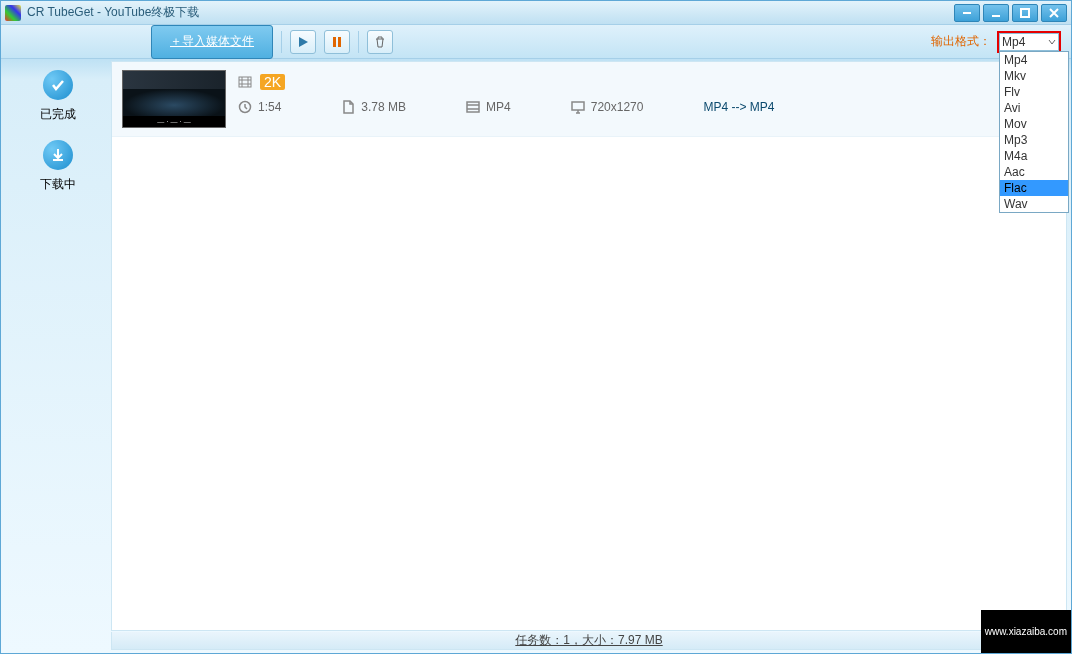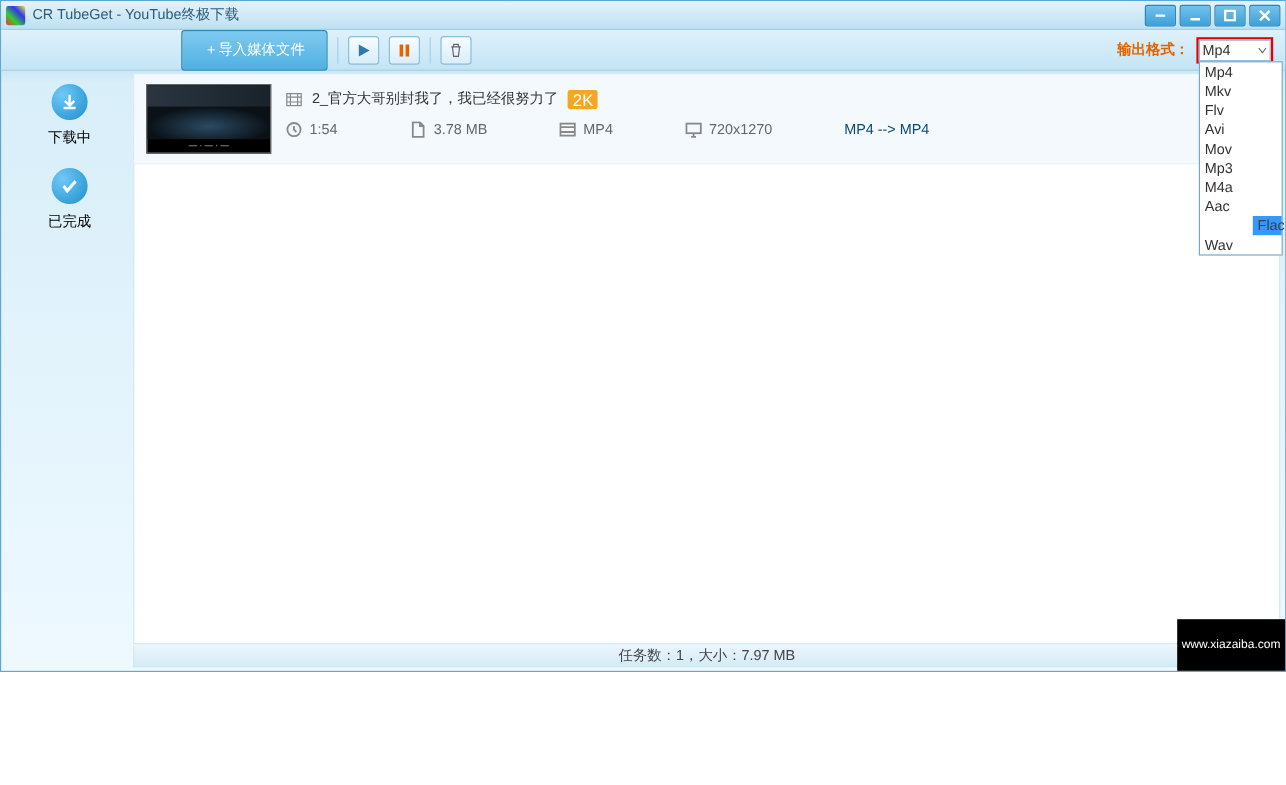--- a/index.html
+++ b/index.html
@@ -1,40 +1,40 @@
 <!DOCTYPE html>
 <html><head>
 <meta charset="utf-8">
 <style>
 *{box-sizing:border-box;margin:0;padding:0;font-family:"Microsoft YaHei",Tahoma,Arial,sans-serif;font-size:12px;}
 body{width:1072px;height:654px;overflow:hidden;position:relative;}
 
 
-.window{width:1072px;height:560px;border:1px solid #5ea8d6;background:linear-gradient(180deg,#cfe9f7 0%,#a6d5ef 6%,#d8eef9 12%,#eef9ff 100%);position:relative;}
+.window{width:1072px;height:654px;border:1px solid #5ea8d6;background:linear-gradient(180deg,#cfe9f7 0%,#a6d5ef 6%,#d8eef9 12%,#eef9ff 100%);position:relative;}
 .titlebar{height:24px;display:flex;align-items:center;padding:0 4px;background:linear-gradient(180deg,#e3f3fb 0%,#bfe0f2 100%);border-bottom:1px solid #a5cfe8;}
 .tb-icon{width:16px;height:16px;margin-right:6px;display:inline-block;background:linear-gradient(45deg,#e33,#3c3,#33e,#ee3);border-radius:2px;}
 .tb-title{color:#2a5d7a;flex:1;}
 .tb-btns{display:flex;gap:3px;}
 .tb-btn{width:26px;height:18px;background:linear-gradient(180deg,#74c2ec 0%,#3da1d8 100%);border:1px solid #2f86b8;border-radius:2px;display:flex;align-items:center;justify-content:center;}
 .tb-btn svg{width:10px;height:10px;stroke:#fff;stroke-width:2;fill:none;}
 
 
 .toolbar{height:34px;display:flex;align-items:center;padding:0 10px 0 150px;background:linear-gradient(180deg,#dff1fb 0%,#c3e4f5 100%);border-bottom:1px solid #a5cfe8;position:relative;}
-.import-btn{height:24px;padding:16px 18px;background:linear-gradient(180deg,#7fcaf0 0%,#4fb0e1 100%);border:1px solid #2f86b8;border-radius:3px;color:#fff;display:flex;align-items:center;cursor:pointer;}
+.import-btn{height:24px;padding:16px 18px;background:linear-gradient(180deg,#7fcaf0 0%,#4fb0e1 100%);border:1px solid #2f86b8;border-radius:3px;color:#fff;display:flex;align-items:center;cursor:pointer;text-decoration:underline;}
 .ctrl-btn{width:26px;height:24px;margin-left:8px;background:linear-gradient(180deg,#f7fcff 0%,#d8eef9 100%);border:1px solid #8fbfd9;border-radius:3px;display:flex;align-items:center;justify-content:center;cursor:pointer;}
 .ctrl-btn svg{width:12px;height:12px;}
 .ctrl-sep{width:1px;height:22px;background:#a5cfe8;margin-left:8px;}
-.out-label{margin-left:auto;color:#e06500;font-weight:bold;}
+.out-label{margin-left:auto;color:#e06500;font-weight:normal;}
 .format-wrap{position:relative;margin-left:6px;border:2px solid #e60000;padding:0;}
 .format-select{display:flex;align-items:center;width:60px;height:18px;background:#fff;border:1px solid #8fbfd9;padding:0 2px;cursor:pointer;}
 .format-select span{flex:1;color:#333;}
 .format-select svg{width:8px;height:8px;}
 .format-dd{position:absolute;top:18px;left:0;width:70px;background:#fff;border:1px solid #7aa8c4;z-index:10;}
 .format-dd div{padding:1px 4px;color:#333;cursor:pointer;}
-.format-dd div.hi{background:#3399ff;color:#404040;margin-left:44px;}
+.format-dd div.hi{background:#3399ff;color:#000000;}
 
 
 .sidebar{position:absolute;left:4px;top:60px;width:106px;}
 .side-item{height:70px;display:flex;flex-direction:column;align-items:center;justify-content:center;gap:6px;cursor:pointer;}
 .side-item.active{background:#fff;border:1px solid #cde6f3;border-right:none;border-radius:4px 0 0 4px;}
 .side-icon{width:30px;height:30px;border-radius:50%;background:radial-gradient(circle at 30% 30%,#6fc9f5,#1d8ecf);display:flex;align-items:center;justify-content:center;}
 .side-icon.globe{background:radial-gradient(circle at 30% 30%,#6fe08a,#1d9e4f);}
 .side-icon svg{width:16px;height:16px;fill:#fff;}
 
 
@@ -47,21 +47,21 @@
 .row-title svg{width:14px;height:14px;stroke:#888;fill:none;}
 .badge{background:#f5a623;color:#fff;padding:0 4px;border-radius:2px;font-size:14px;}
 .row-meta{display:flex;align-items:center;gap:60px;color:#666;}
 .row-meta .cell{display:flex;align-items:center;gap:6px;}
 .row-meta svg{width:14px;height:14px;stroke:#888;fill:none;stroke-width:1.5;}
 .conv{color:#0c4a6e;}
 .play-btn{position:absolute;right:10px;top:18px;width:24px;height:22px;background:linear-gradient(180deg,#7fcaf0,#4fb0e1);border:1px solid #2f86b8;border-radius:3px;display:flex;align-items:center;justify-content:center;cursor:pointer;}
 .play-btn svg{width:10px;height:10px;fill:#fff;}
 
 
-.statusbar{position:absolute;left:110px;right:4px;bottom:3px;height:18px;background:linear-gradient(180deg,#eaf5fc,#d5ebf7);border:1px solid #cde6f3;border-top:none;display:flex;justify-content:center;color:#444;}
+.statusbar{position:absolute;left:110px;right:4px;bottom:3px;height:18px;background:linear-gradient(180deg,#eaf5fc,#d5ebf7);border:1px solid #cde6f3;border-top:none;display:flex;justify-content:center;color:#444;text-decoration:underline;}
 
 
 .watermark{position:absolute;right:0;bottom:0;z-index:5;}
 .wm-badge{background:#000;color:#fff;font-weight:bold;font-size:28px;padding:0 6px;border:2px solid #fff;letter-spacing:-2px;}
 .wm-url{background:#000;color:#fff;font-size:10px;text-align:right;padding:16px 4px;}
 
 
 .bg-sky{position:absolute;left:4px;right:4px;top:58px;bottom:4px;background:linear-gradient(180deg,#e7f4fc 0%,#d2ebf8 40%,#c4e3f6 100%);z-index:-1;}
 .cloud{position:absolute;background:rgba(255,255,255,.5);border-radius:50%;filter:blur(2px);}
 </style>
@@ -142,49 +142,48 @@
           <div class="hi">Flac</div>
           <div>Wav</div>
         </div>
     </div>
   </div>
 
   <div class="sidebar">
     <div class="side-item">
       <div class="side-icon">
           <svg viewBox="0 0 16 16">
-            <path d="M8 2v8M4 7l4 4 4-4M3 13h10" stroke="#fff" stroke-width="2" fill="none"></path>
-          </svg>
-        </div>
-      <span>下载中</span>
+            <path d="M3 8l3 4 7-8" stroke="#fff" stroke-width="2.5" fill="none"></path>
+          </svg>
+        </div>
+      <span>已完成</span>
     </div>
     <div class="side-item">
       <div class="side-icon">
           <svg viewBox="0 0 16 16">
-            <path d="M3 8l3 4 7-8" stroke="#fff" stroke-width="2.5" fill="none"></path>
-          </svg>
-        </div>
-      <span>已完成</span>
+            <path d="M8 2v8M4 7l4 4 4-4M3 13h10" stroke="#fff" stroke-width="2" fill="none"></path>
+          </svg>
+        </div>
+      <span>下载中</span>
     </div>
   </div>
 
   <div class="content">
     <div class="row">
       <div class="thumb">
         <div class="thumb-bar"></div>
         <div style="flex:1;width:100%;background:radial-gradient(ellipse at 50% 60%,#2b4a63 0%,#0a1218 70%);"></div>
         <div style="color:#ccc;font-size:7px;padding:1px 0;">— · — · —</div>
       </div>
       <div class="row-main">
         <div class="row-title">
           <svg viewBox="0 0 14 14">
               <rect x="1" y="2" width="12" height="10" stroke-width="1"></rect>
               <path d="M1 5h12M1 9h12M4 2v10M10 2v10"></path>
             </svg>
-          <span>2_官方大哥别封我了，我已经很努力了</span>
           <span class="badge">2K</span>
         </div>
         <div class="row-meta">
           <div class="cell">
             <svg viewBox="0 0 14 14">
                 <circle cx="7" cy="7" r="5.5"></circle>
                 <path d="M7 4v3l2 2"></path>
               </svg>
             <span>1:54</span>
           </div>

